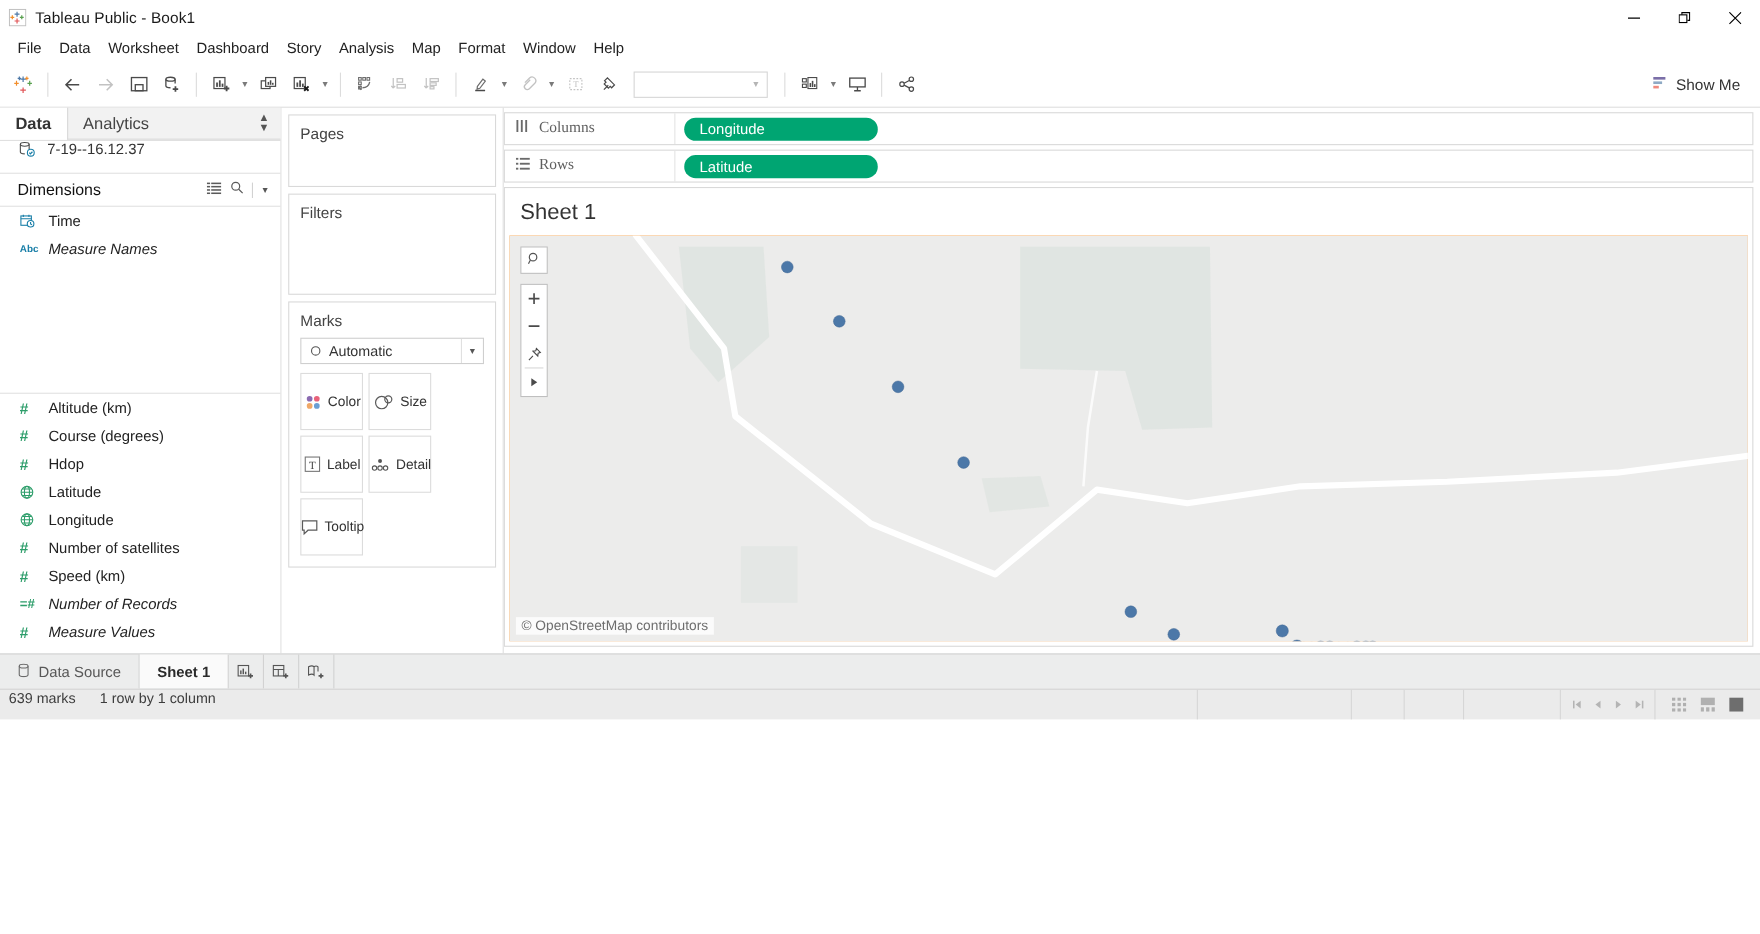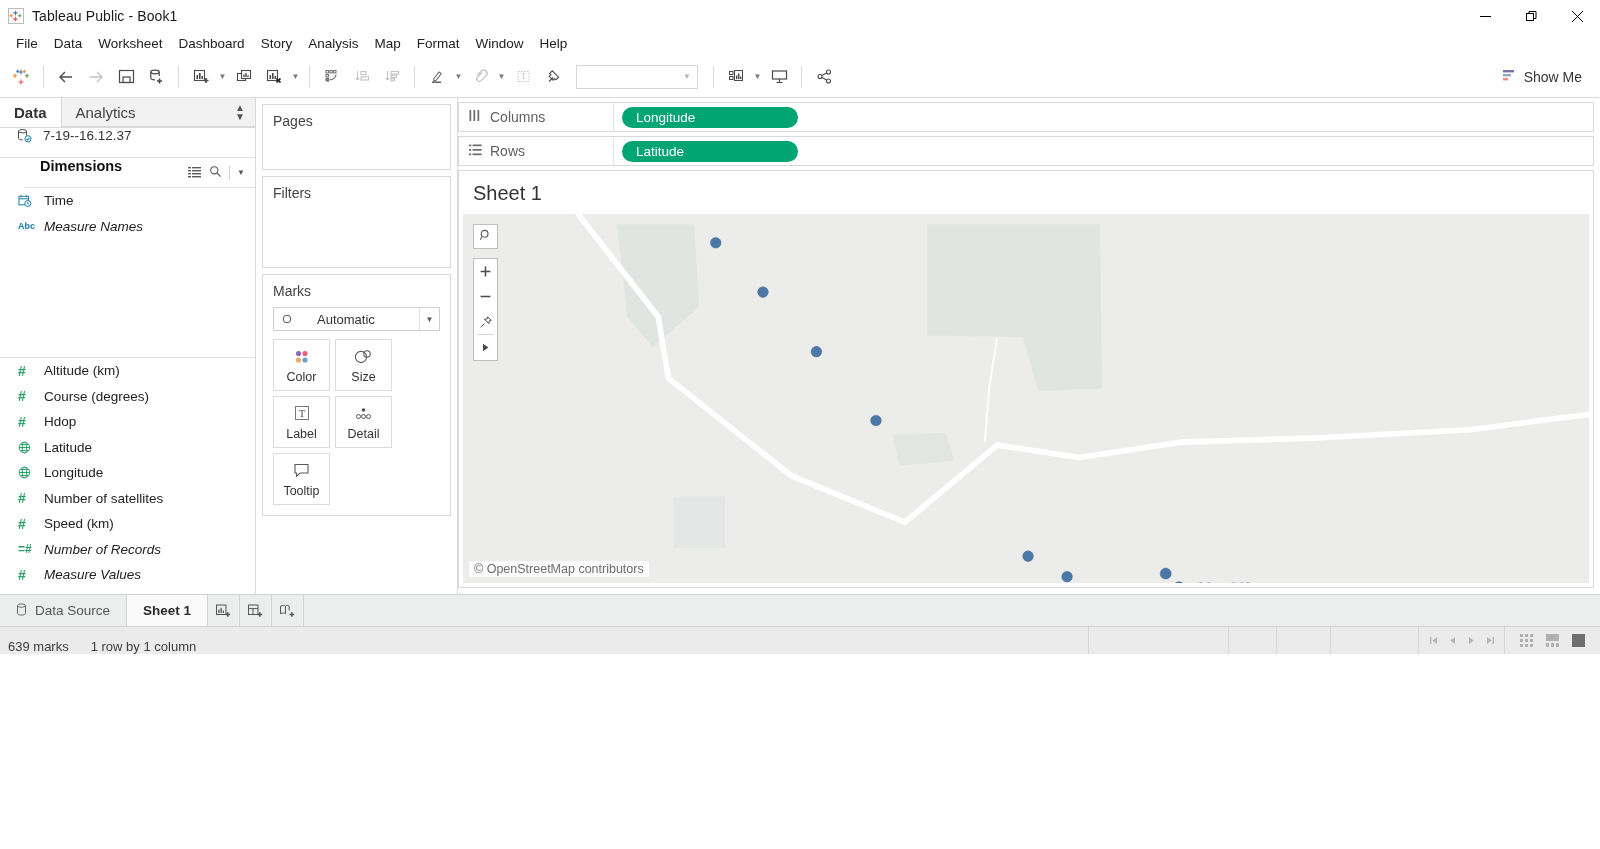--- a/index.html
+++ b/index.html
@@ -80,22 +80,22 @@
   .pane-tab-fill { flex: 1; background: #f2f2f2; border-bottom: 1px solid #d9d9d9; display: flex; align-items: center; justify-content: flex-end; padding-right: 10px; }
   .updown { color: #555; font-size: 10px; line-height: 9px; text-align: center; }
 
   .ds-row {
     height: 30px; display: flex; align-items: flex-start; padding-left: 16px; gap: 10px;
     border-bottom: 1px solid #e2e2e2; cursor: default;
   }
   .ds-name { font-size: 13.5px; color: #333; }
 
   .section-hdr {
-    height: 30px; display: flex; padding: 0 10px 0 16px;
-    font-weight: bold; font-size: 14.5px; color: #111; border-bottom: 1px solid #e2e2e2; margin-left: 24px;
+    height: 30px; display: flex; align-items: center; padding: 0 10px 0 16px;
+    font-weight: normal; font-size: 14.5px; color: #111; border-bottom: 1px solid #e2e2e2;
   }
   .section-hdr .tools { margin-left: auto; display: flex; align-items: center; gap: 7px; color: #555; }
   .field-row {
     height: 25.5px; display: flex; align-items: center; gap: 10px; padding-left: 18px;
     cursor: default; font-size: 13.5px; color: #222;
   }
   .field-row .ficon { width: 16px; display: flex; justify-content: flex-start; align-items: center; flex: 0 0 16px; }
   .field-row.italic .flabel { font-style: italic; }
   .dim-icon { color: #1a7fa8; }
   .mea-icon { color: #2e9e6b; font-weight: bold; font-size: 14px; }
@@ -109,42 +109,42 @@
   }
   .card { border: 1px solid #d9d9d9; background: #fff; }
   .card-title { padding: 8px 10px 6px 10px; font-size: 14px; color: #444; }
   .card.pages { height: 66px; }
   .card.filters { height: 92px; }
   .card.marks { flex: 0 0 auto; padding-bottom: 10px; }
   .mark-select {
     margin: 2px 10px 8px 10px; height: 24px; border: 1px solid #cfcfcf; background: #fff;
     display: flex; align-items: center; font-size: 13px; color: #333;
   }
-  .mark-select .ms-lbl { display: flex; align-items: center; gap: 25px; padding-left: 8px; flex: 1; }
+  .mark-select .ms-lbl { display: flex; align-items: center; gap: 7px; padding-left: 8px; flex: 1; }
   .mark-select .ms-arrow {
     width: 20px; height: 22px; border-left: 1px solid #e0e0e0; display: flex;
     align-items: center; justify-content: center; font-size: 8px; color: #555;
   }
   .mark-btns { display: flex; flex-wrap: wrap; gap: 5px; padding: 0 10px; }
   .mbtn {
     width: 57px; height: 52px; border: 1px solid #dcdcdc; background: #fff;
-    display: flex; flex-direction: column; align-items: center; justify-content: center;
+    display: flex; flex-direction: row; align-items: center; justify-content: center;
     gap: 4px; cursor: default; font-size: 12.5px; color: #333;
   }
   .mbtn .mi { height: 20px; display: flex; align-items: center; justify-content: center; }
 
   
   .vizcol { flex: 1; display: flex; flex-direction: column; min-width: 0; background: #fff; padding: 4px 6px 6px 0; }
   .shelf {
     height: 30px; display: flex; align-items: center; border: 1px solid #d9d9d9;
     background: #fff; margin-bottom: 4px;
   }
   .shelf-label {
     width: 155px; min-width: 155px; height: 100%; display: flex; align-items: center;
-    gap: 8px; padding-left: 10px; border-right: 1px solid #e4e4e4; color: #5f5f5f; font-size: 14px;
+    gap: 8px; padding-left: 10px; border-right: 1px solid #e4e4e4; color: #5f5f5f; font-size: 14px; font-family: Liberation Serif, serif;
   }
   .shelf-drop { flex: 1; display: flex; align-items: center; padding-left: 8px; height: 100%; }
   .pill {
     height: 21px; min-width: 176px; border-radius: 11px; display: flex; align-items: center;
     padding: 0 14px; color: #fff; font-size: 13.5px; cursor: default;
   }
   .viz-frame { flex: 1; border: 1px solid #d9d9d9; display: flex; flex-direction: column; min-height: 0; background:#fff; }
   .sheet-title { padding: 11px 0 9px 14px; font-size: 20px; color: #333; font-weight: 400; }
 
   .map-wrap { flex: 1; position: relative; overflow: hidden; background: #fdba74; margin: 0 4px 4px 4px; }
@@ -185,21 +185,21 @@
   .newtab-btn {
     width: 32px; display: flex; align-items: center; justify-content: center;
     cursor: default; color: #555; border-right: 1px solid #d2d2d2;
   }
   .tabs-fill { flex: 1; }
 
   .statusbar {
     height: 28px; min-height: 28px; display: flex; align-items: stretch;
     background: #ebebeb; border-top: 1px solid #d2d2d2; font-size: 13px; color: #3d3d3d;
   }
-  .sb-left { display: flex; align-items: flex-start; gap: 22px; padding-left: 8px; margin-top: 12px; }
+  .sb-left { display: flex; align-items: flex-start; gap: 22px; padding-left: 8px; }
   .sb-cells { margin-left: auto; display: flex; align-items: stretch; }
   .sb-cell { border-left: 1px solid #d6d6d6; display: flex; align-items: center; justify-content: center; }
   .sb-nav { width: 19px; display: flex; align-items: center; justify-content: center; color: #b4b4b4; font-size: 10px; cursor: default; }
   .sb-viewbtn { width: 26px; display: flex; align-items: center; justify-content: center; cursor: default; }
 </style>
 </head>
 <body>
 
 <div class="app">
 

